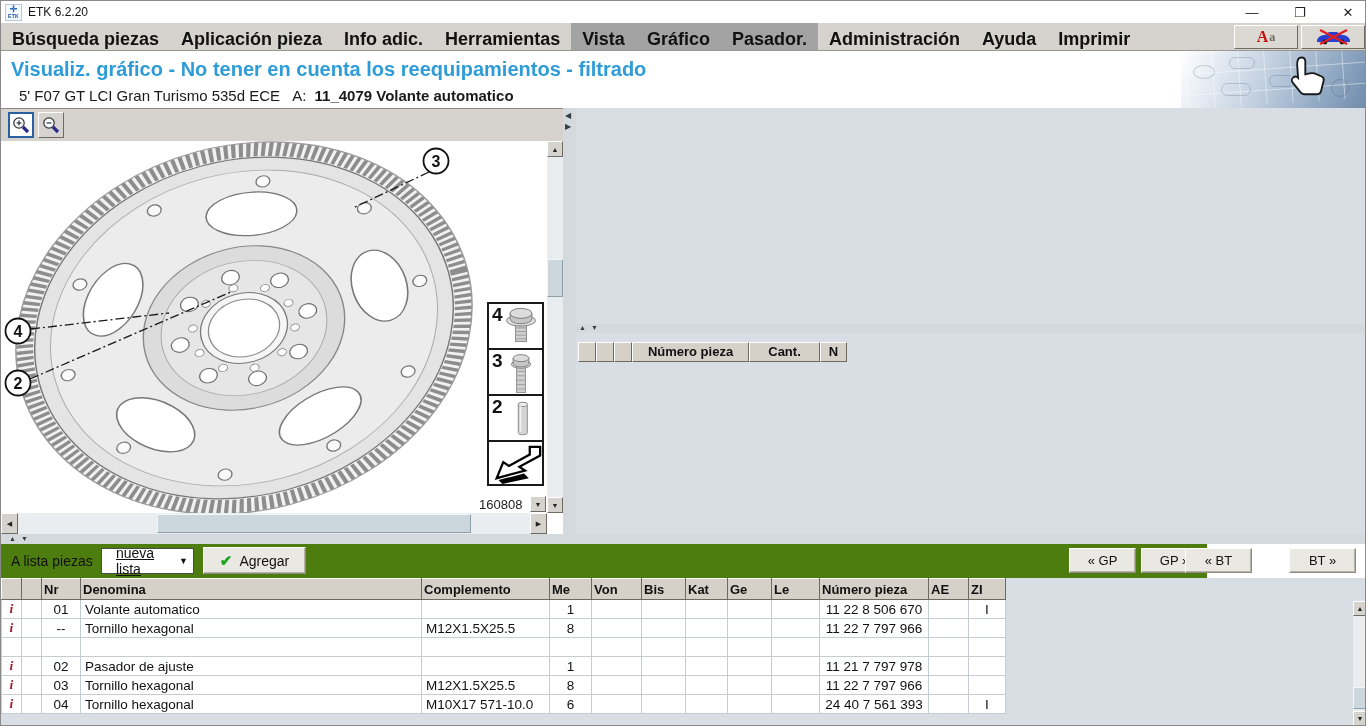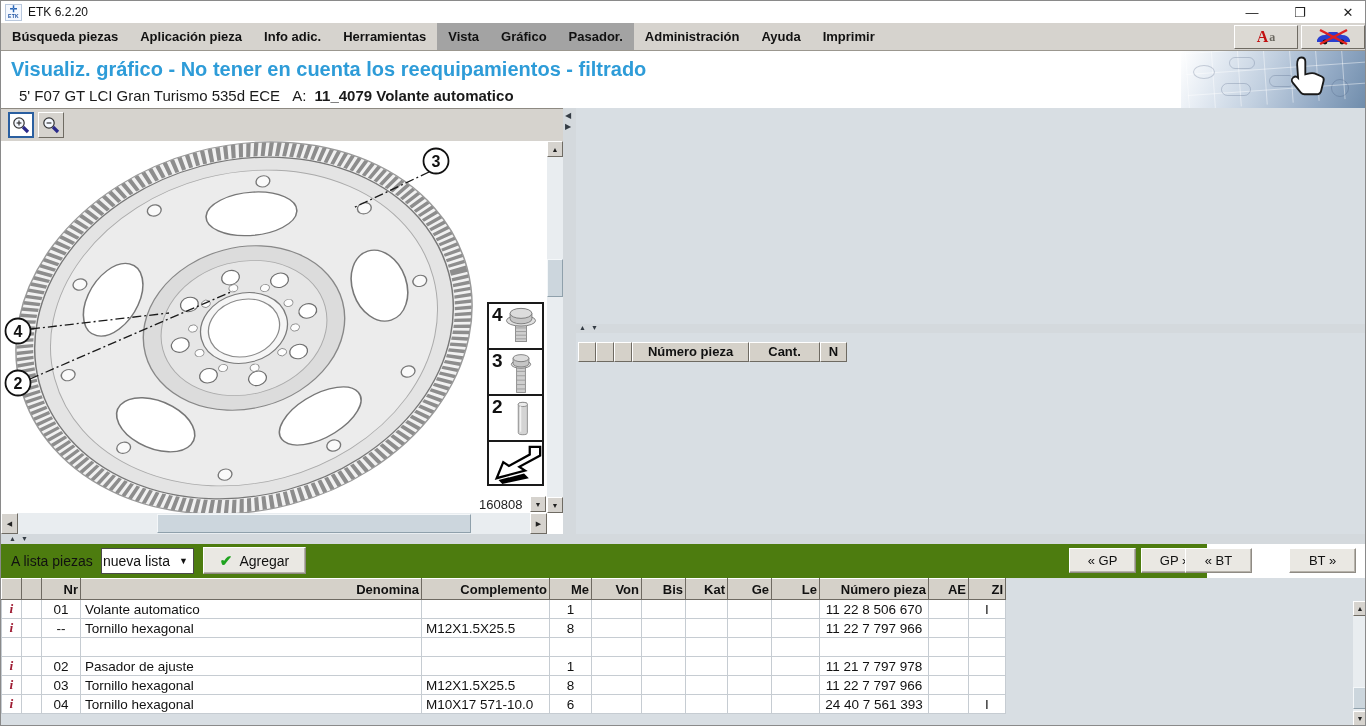--- a/index.html
+++ b/index.html
@@ -12,21 +12,21 @@
   
   .titlebar { position:absolute; left:0; top:0; width:1366px; height:22px; background:#fff; display:flex; align-items:center; }
   .app-icon { width:17px; height:17px; margin:0 6px 0 4px; display:flex; flex-direction:column; align-items:center; justify-content:center; border:1px solid #b9c8dd; background:#f4f8ff; }
   .app-icon .cross { color:#2866b8; font-weight:bold; font-size:9px; line-height:7px; }
   .app-icon .etk { color:#1b4fa0; font-size:5px; font-weight:bold; line-height:6px; letter-spacing:.3px; }
   .title-text { font-size:12px; }
   .win-controls { position:absolute; right:8px; top:0; height:22px; display:flex; gap:26px; align-items:center; }
   .win-btn { font-size:13px; width:22px; text-align:center; cursor:default; color:#222; }
   
   .menubar { position:absolute; left:0; top:22px; width:1366px; height:28px; background:#d6d3ce; border-bottom:1px solid #9b978f; display:flex; align-items:stretch; }
-  .menu-item { font-size:13px; font-weight:bold; padding:6px 11px 0 11px; white-space:nowrap; }
+  .menu-item { font-size:18px; font-weight:bold; padding:6px 11px 0 11px; white-space:nowrap; }
   .menu-item.hl { background:#a3a3a3; }
   .mb-buttons { position:absolute; right:2px; top:2px; display:flex; gap:3px; }
   .mb-btn { width:64px; height:24px; background:#dcd9d3; border-top:1px solid #fff; border-left:1px solid #fff; border-right:1px solid #6f6b63; border-bottom:1px solid #6f6b63; display:flex; align-items:center; justify-content:center; gap:1px; }
   .font-big { color:#c21111; font-weight:bold; font-size:16px; font-family:"Liberation Serif",serif; }
   .font-small { color:#6a675f; font-weight:bold; font-size:12px; font-family:"Liberation Serif",serif; }
   
   .banner { position:absolute; left:0; top:50px; width:1366px; height:57px; background:#fff;padding-left:36px; }
   .banner-title { position:absolute; left:10px; top:7px; font-size:20px; font-weight:bold; color:#2e9cd8; white-space:nowrap; }
   .banner-sub { position:absolute; left:18px; top:36px; font-size:15px; color:#1a1a1a; white-space:nowrap; }
   .banner-sub .ctx { font-weight:bold; }
@@ -65,30 +65,30 @@
   .rsplit { position:absolute; left:0; top:216px; width:791px; height:9px; background:#d4d9dd; }
   .rsplit .tri, .hsplit .tri { font-size:7px; color:#343c44; position:absolute; top:0; }
   .qhead { position:absolute; left:2px; top:234px; display:flex; }
   .qcell { height:20px; background:#d5d1c9; border-top:1px solid #fff; border-left:1px solid #fff; border-right:1px solid #6e6a62; border-bottom:1px solid #6e6a62; font-size:13px; font-weight:bold; text-align:center; line-height:18px; }
   
   .hsplit { position:absolute; left:0; top:533px; width:1366px; height:10px; background:#d4d9dd; }
   
   .btoolbar { position:absolute; left:0; top:543px; width:1206px; height:34px; background:#4d7c0f; }
   .bt-label { position:absolute; left:10px; top:9px; font-size:14px; }
   .combo { position:absolute; left:100px; top:4px; width:93px; height:26px; background:#fff; border:1px solid #4a4a4a; font-size:14px; display:flex; align-items:center; }
-  .combo .txt { margin-left:1px; flex:1; }
+  .combo .txt { margin-left:14px; flex:1;text-decoration:underline; }
   .combo .dd { font-size:9px; margin-right:5px; color:#111; }
   .push { position:absolute; height:27px; background:#eae8e3; border:1px solid #8f8b84; border-top-color:#fff; border-left-color:#fff; box-shadow:inset -1px -1px 0 #b6b2aa; font-size:14px; display:flex; align-items:center; justify-content:center; }
   .add-btn { left:202px; top:3px; width:103px; gap:7px; }
   .check { color:#1fa31f; font-weight:bold; font-size:15px; }
   .nav-btn { top:4px; width:67px; height:25px; font-size:13px; }
   
   .ptable-bg { position:absolute; left:0; top:577px; width:1366px; height:149px; background:#d8dee3; }
   table.parts { position:absolute; left:0; top:577px; width:1004px; border-collapse:collapse; table-layout:fixed; }
-  table.parts th { height:21px; background:#d5d1c9; border:1px solid; border-color:#fff #6e6a62 #6e6a62 #fff; font-size:13px; font-weight:bold; text-align:right; padding:0 2px; overflow:hidden; white-space:nowrap; }
+  table.parts th { height:21px; background:#d5d1c9; border:1px solid; border-color:#fff #6e6a62 #6e6a62 #fff; font-size:13px; font-weight:bold; text-align:left; padding:0 2px; overflow:hidden; white-space:nowrap; }
   table.parts td { height:19px; background:#fff; border:1px solid #c6ccd2; font-size:13.5px; padding:0 4px; overflow:hidden; white-space:nowrap; }
   td.c { text-align:center; }
   td.info { color:#9e1b32; font-family:"Liberation Serif",serif; font-style:italic; font-weight:bold; text-align:center; font-size:14px; }
   .tscroll { position:absolute; left:1352px; top:600px; width:14px; height:126px; background:#e9edf0; }
   .leader { stroke:#1a1a1a; stroke-width:1.3; stroke-dasharray:9 3 2 3; fill:none; }
   .callout-circ { fill:#fff; stroke:#111; stroke-width:1.8; }
   .callout-txt { font-size:16px; font-weight:bold; fill:#111; }
 </style>
 </head>
 <body>

